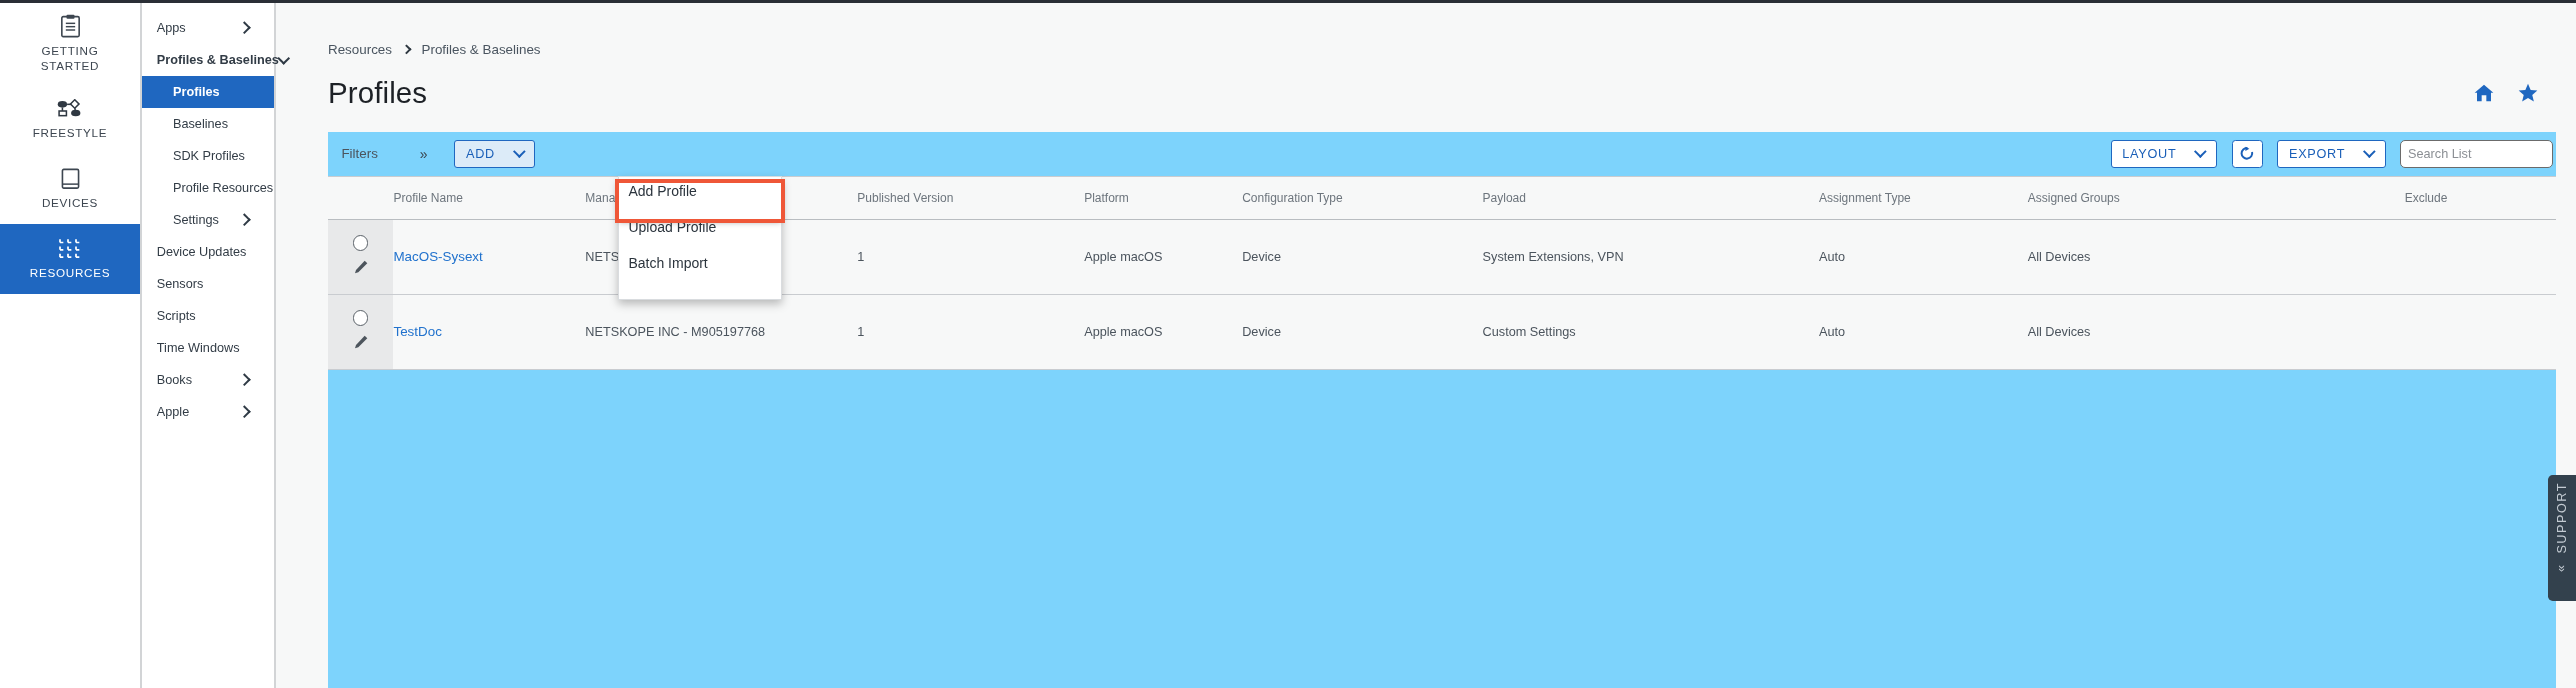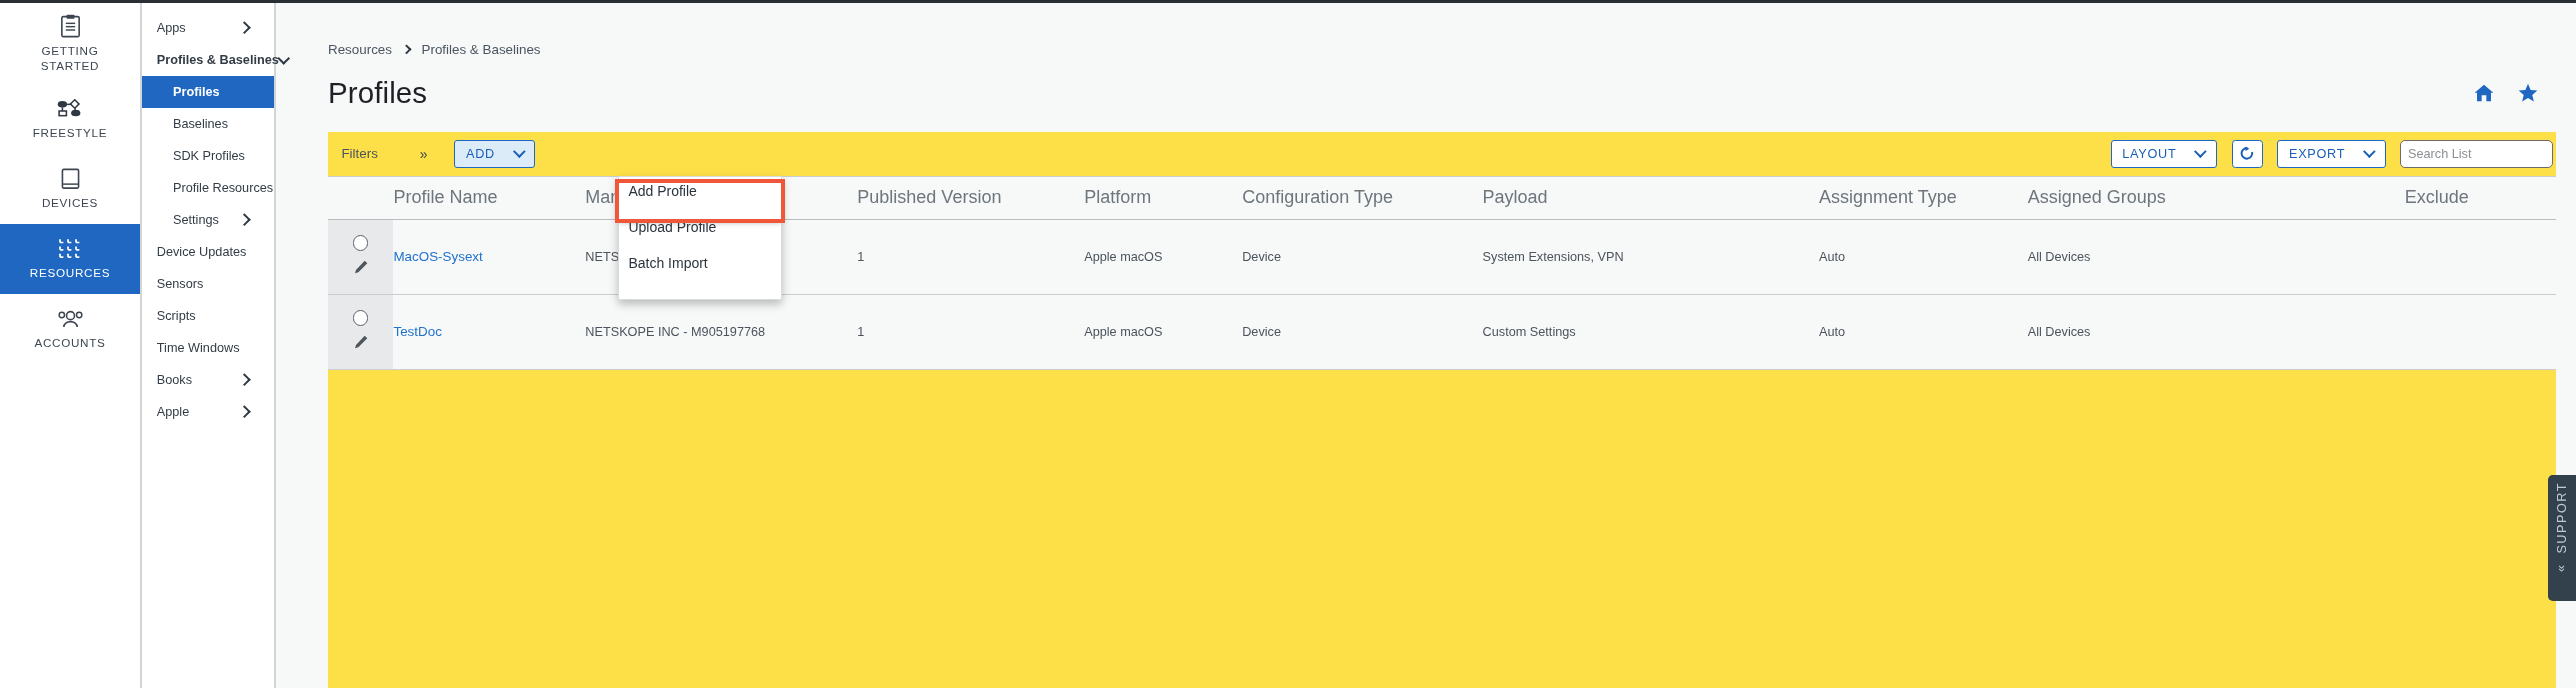--- a/index.html
+++ b/index.html
@@ -103,21 +103,21 @@
   }
   .title-actions {
     margin-left: auto; margin-right: 38px;
     display: flex; align-items: center; gap: 24px;
   }
   .title-actions svg { display: block; cursor: pointer; }
 
   
   .card {
     margin: 21.5px 20px 0 52px;
-    background: #fde047;
+    background: #7dd3fc;
     position: relative;
     flex: 1 1 auto;
   }
   .toolbar {
     height: 44px;
     display: flex; align-items: center;
     padding-left: 13.4px;
     position: relative;
   }
   .filters-label { font-size: 13.4px; color: #4b545d; }
@@ -166,21 +166,21 @@
   }
   .search-input::placeholder { color: #8b8f94; }
 
   
   .tbl { width: 100%; border-collapse: collapse; table-layout: fixed; }
   .tbl thead th {
     background: #f7f8f8;
     border-top: 1.3px solid #c9ccd0;
     border-bottom: 1.3px solid #b9bdc1;
     height: 43px;
-    font-size: 18px; font-weight: 400; color: #6d757d;
+    font-size: 12px; font-weight: 400; color: #6d757d;
     text-align: left;
     padding: 0;
     vertical-align: middle;
   }
   .tbl tbody td {
     background: #f7f8f8;
     border-bottom: 1.3px solid #c9ccd0;
     height: 74px;
     font-size: 12.7px; color: #4b545d;
     padding: 0;
@@ -321,31 +321,20 @@
               <path d="M27 14 v5 M27 19 h5"></path>
             <path d="M3 25 v5 M3 30 h5"></path>
               <path d="M15 25 v5 M15 30 h5"></path>
               <path d="M27 25 v5 M27 30 h5"></path>
           </g>
         </svg>
       </span>
       <span class="rail-label">RESOURCES</span>
     </div>
 
-    <div class="rail-item">
-      <span class="rail-icon">
-        <svg width="27" height="20" viewBox="0 0 40 30">
-            <circle cx="20" cy="10" r="6" fill="none" stroke="#3d4650" stroke-width="2.4"></circle>
-            <path d="M10 27 a10 8 0 0 1 20 0" fill="none" stroke="#3d4650" stroke-width="2.4"></path>
-            <circle cx="7" cy="9" r="4" fill="none" stroke="#3d4650" stroke-width="2.2"></circle>
-            <circle cx="33" cy="9" r="4" fill="none" stroke="#3d4650" stroke-width="2.2"></circle>
-          </svg>
-      </span>
-      <span class="rail-label">ACCOUNTS</span>
-    </div>
   </nav>
 
   <nav class="subnav">
     <div class="nav-row lvl1">
       <span class="nav-label">Apps</span>
       <span class="chev right"></span>
     </div>
     <div class="nav-row lvl1 bold">
       <span class="nav-label">Profiles &amp; Baselines</span>
       <span class="chev down"></span>

